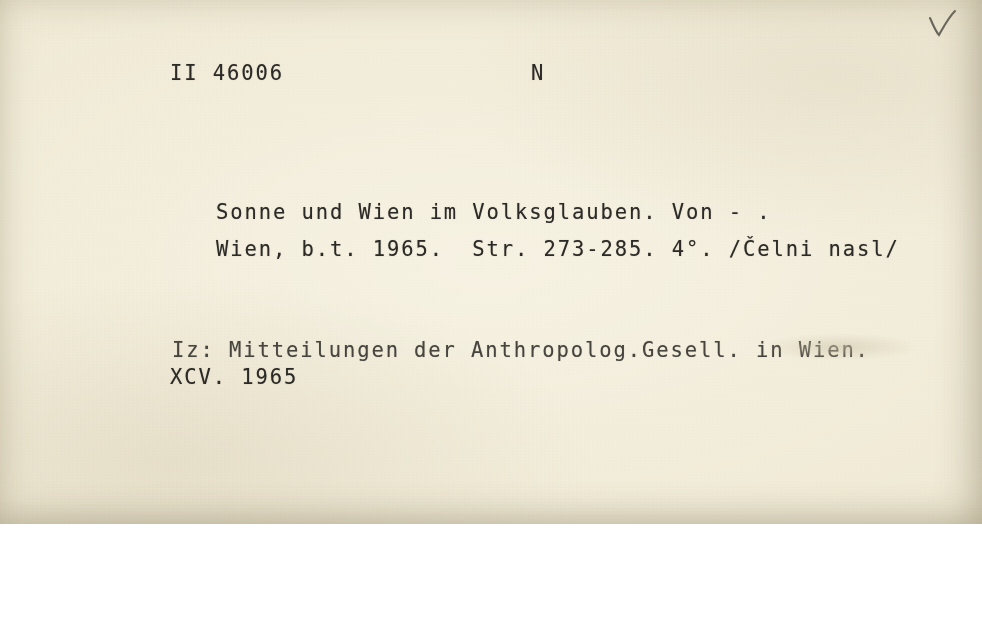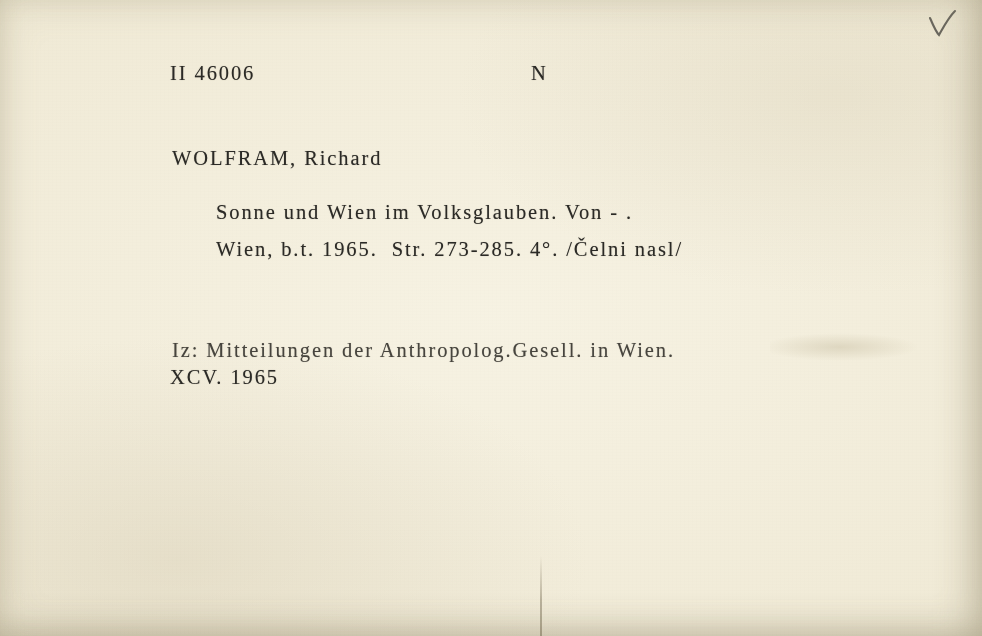--- a/index.html
+++ b/index.html
@@ -11,28 +11,27 @@
     width: 982px;
     height: 636px;
     overflow: hidden;
     font-family: "DejaVu Sans Mono", monospace;
   }
 
   
   #card {
     position: relative;
     width: 982px;
-    height: 636px;
+    height: 524px;
     background:
       radial-gradient(ellipse 60% 50% at 18% 88%, rgba(208,198,172,0.35) 0%, rgba(208,198,172,0) 70%),
       radial-gradient(ellipse 55% 45% at 85% 15%, rgba(214,205,180,0.30) 0%, rgba(214,205,180,0) 70%),
       radial-gradient(ellipse 70% 60% at 50% 50%, rgba(247,243,228,0.9) 0%, rgba(240,234,214,0.9) 100%),
       #f2ecd9;
     overflow: hidden;
-    font-family: Liberation Serif, serif;
   }
 
   
   #grain {
     position: absolute;
     inset: 0;
     pointer-events: none;
     opacity: 0.35;
     background-image:
       repeating-linear-gradient(0deg, rgba(0,0,0,0.012) 0px, rgba(0,0,0,0.012) 1px, rgba(255,255,255,0) 1px, rgba(255,255,255,0) 3px),
@@ -109,21 +108,20 @@
 <body>
 
 <div id="card">
 
   <div id="grain"></div>
 
   <div class="typed" id="shelfmark">II 46006</div>
 
   <div class="typed" id="lang">N</div>
 
-  <div class="typed" id="author">WOLFRAM, Richard</div>
 
 
   <div class="typed" id="title2">Sonne und Wien im Volksglauben. Von - .</div>
 
   <div class="typed" id="imprint">Wien, b.t. 1965.  Str. 273-285. 4°. /Čelni nasl/</div>
 
   <div class="typed lighter" id="note1">Iz: Mitteilungen der Anthropolog.Gesell. in Wien.</div>
 
   <div class="typed" id="note2">XCV. 1965</div>
 

